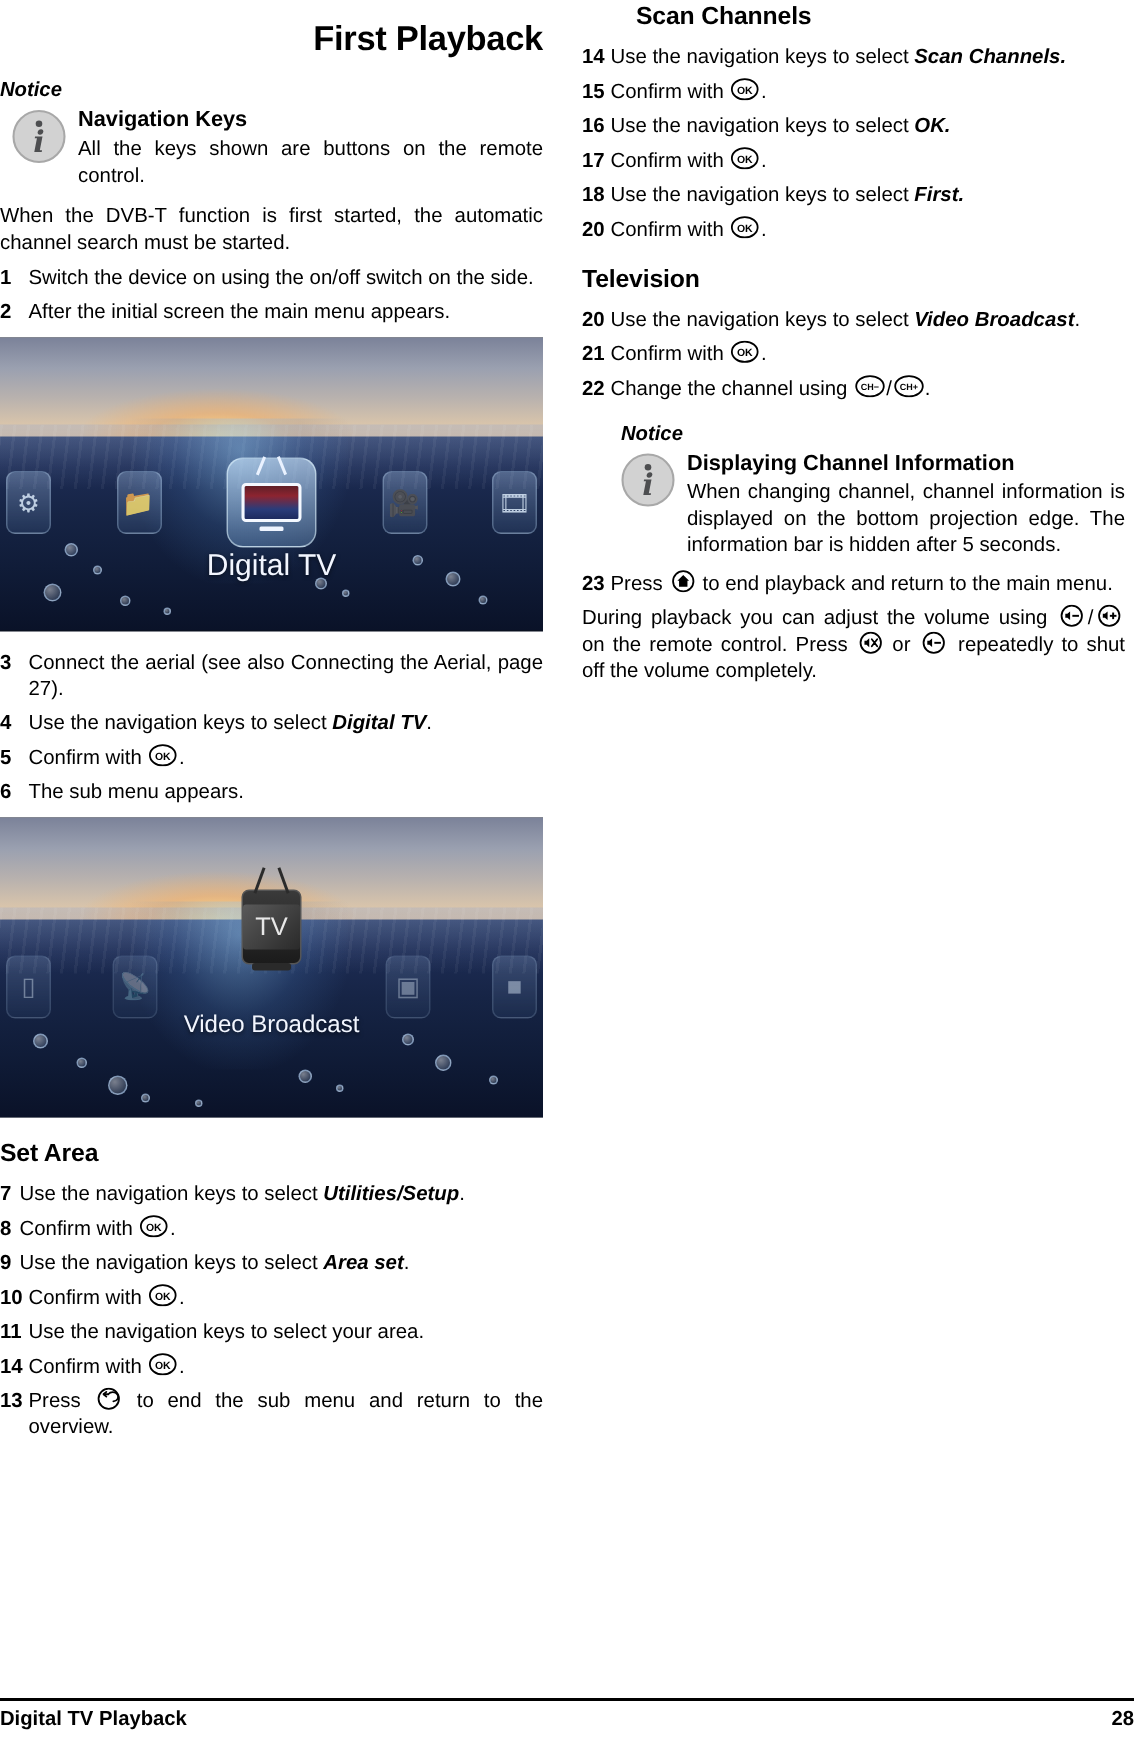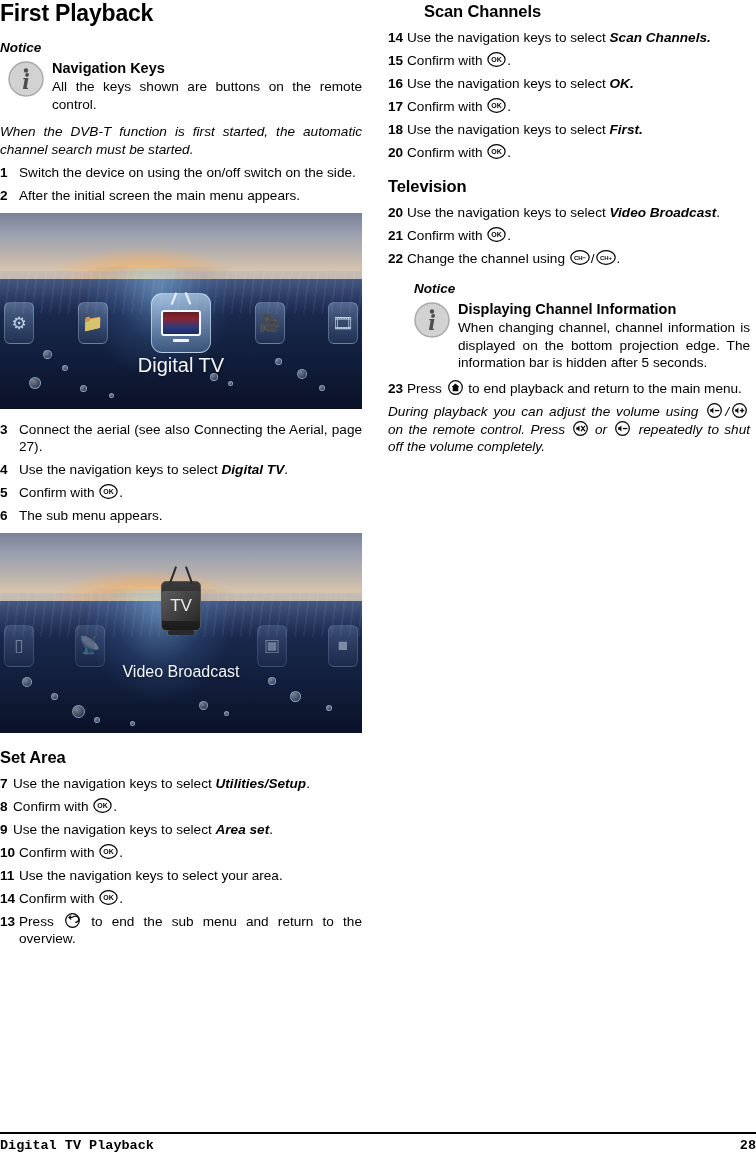--- a/index.html
+++ b/index.html
@@ -31,23 +31,24 @@
     width: 362px;
     flex: 0 0 362px;
   }
   .col-left { padding-left: 0px; }
   .col-right { }
 
   h1.title {
     font-size: 23px;
     font-weight: bold;
     margin: 0 0 0 0;
-    padding-top: 0px;
+    padding-top: 12px;
     letter-spacing: -0.2px;
     line-height: 26px;
+    text-align: right;
   }
   h2.section {
     font-size: 16.5px;
     font-weight: bold;
     margin: 14px 0 8px 0;
     line-height: 20px;
     letter-spacing: -0.1px;
   }
   h2.section.first { margin-top: 10px; margin-left: 36px; }
 
@@ -79,21 +80,20 @@
     font-size: 13.6px;
     line-height: 17.5px;
     text-align: justify;
   }
 
   p.para {
     font-size: 13.6px;
     line-height: 17.5px;
     margin: 10px 0 6px 0;
     text-align: justify;
-    font-style: italic;
   }
   p.para.tight { margin-top: 6px; }
 
   ol.steps {
     list-style: none;
     margin: 0; padding: 0;
   }
   ol.steps li {
     display: flex;
     font-size: 13.6px;
@@ -245,21 +245,21 @@
   .footer {
     position: absolute;
     left: 0; bottom: 16px;
     width: 756px;
   }
   .footer .rule {
     width: 100%; height: 2px; background:#000; margin-bottom: 4px;
   }
   .footer .frow {
     display:flex; justify-content: space-between; align-items: baseline;
-    font-size: 13.5px; font-weight: bold; font-family: Liberation Mono, monospace;
+    font-size: 13.5px; font-weight: bold;
   }
 </style>
 </head>
 <body>
 
 <div class="page">
 
   <div class="columns">
 
     <div class="col col-left">

